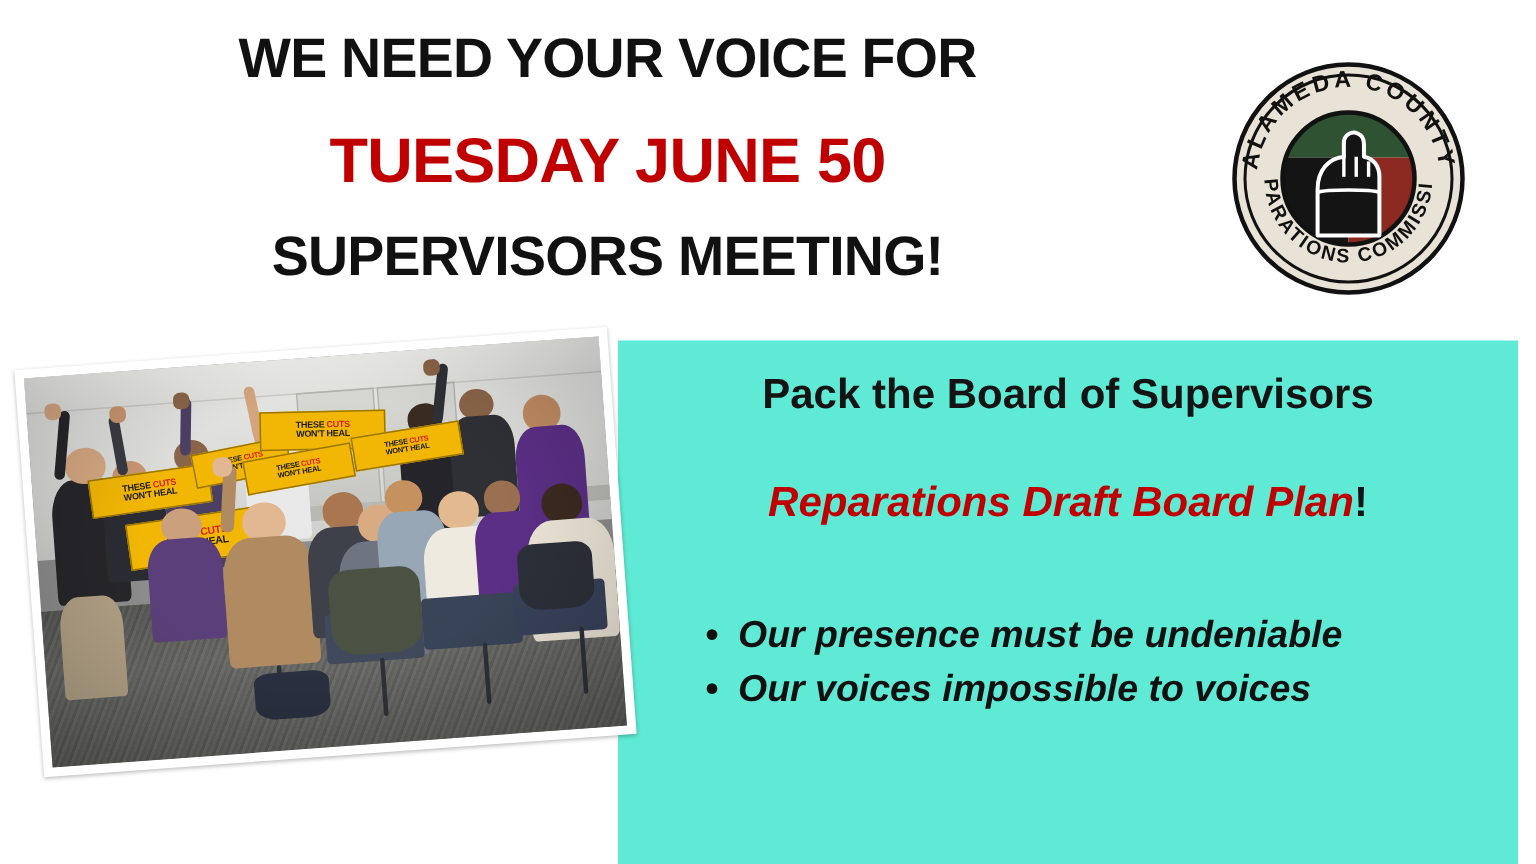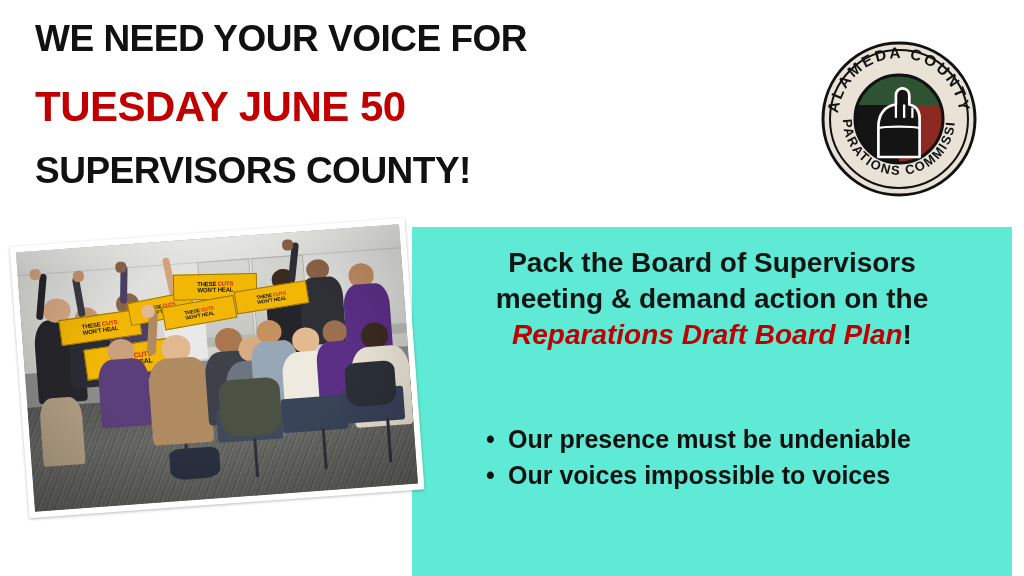--- a/index.html
+++ b/index.html
@@ -25,26 +25,26 @@
     position: absolute;
     left: 0;
     top: 0;
     width: 810px;
     height: 215px;
   }
   .title-line {
     position: absolute;
     left: 0;
     width: 810px;
+    text-align: center;
     font-weight: bold;
     color: #111111;
     letter-spacing: -0.5px;
     white-space: nowrap;
     line-height: 1;
-    padding-left: 35px;
   }
   .title-1 { top: 20px;  font-size: 37px; }
   .title-2 { top: 86px;  font-size: 42px; color: #C00000; }
   .title-3 { top: 152px; font-size: 37px; }
 
   
   .logo {
     position: absolute;
     left: 816px;
     top: 36px;
@@ -79,23 +79,24 @@
   }
   .panel-head .bang {
     color: #141414;
     font-style: normal;
   }
   .bullets {
     position: absolute;
     left: 56px;
     top: 178px;
     width: 528px;
-    margin: 16px;
+    margin: 0;
     padding: 0;
     list-style: none;
+    font-style: italic;
   }
   .bullets li {
     font-size: 25px;
     font-weight: bold;
     color: #111111;
     line-height: 1.44;
     white-space: nowrap;
     position: relative;
     padding-left: 24px;
   }
@@ -227,21 +228,21 @@
   }
 </style>
 </head>
 <body>
 
 <div id="poster">
 
   <div class="header">
     <div class="title-line title-1">WE NEED YOUR VOICE FOR</div>
     <div class="title-line title-2">TUESDAY JUNE 50</div>
-    <div class="title-line title-3">SUPERVISORS COUNTY!</div>
+    <div class="title-line title-3">SUPERVISORS MEETING!</div>
   </div>
 
   <div class="logo">
     <svg viewBox="0 0 166 166" xmlns="http://www.w3.org/2000/svg" aria-hidden="true">
       <defs>
         <path id="arcTop" d="M 22,83 A 61,61 0 0 1 144,83"></path>
         <path id="arcBot" d="M 27,83 A 56,56 0 0 0 139,83"></path>
         <clipPath id="innerClip">
             <circle cx="83" cy="83" r="44"></circle>
           </clipPath>
@@ -271,21 +272,21 @@
       </text>
       <text font-family="Liberation Sans, sans-serif" font-size="13" font-weight="bold" fill="#111111" letter-spacing="1.6">
         <textPath href="#arcBot" startOffset="50%" text-anchor="middle" side="right">REPARATIONS COMMISSION</textPath>
       </text>
     </svg>
   </div>
 
   <div class="panel">
     <div class="panel-head">
       <span>Pack the Board of Supervisors</span><br>
-      <span>meeting &amp; demand action on the</span><br>
+      <br>
       <span class="emph">Reparations Draft Board Plan</span><span class="bang">!</span>
     </div>
     <ul class="bullets">
       <li>Our presence must be undeniable</li>
       <li>Our voices impossible to voices</li>
     </ul>
   </div>
 
   <div class="photo-wrap">
     <div class="photo">

